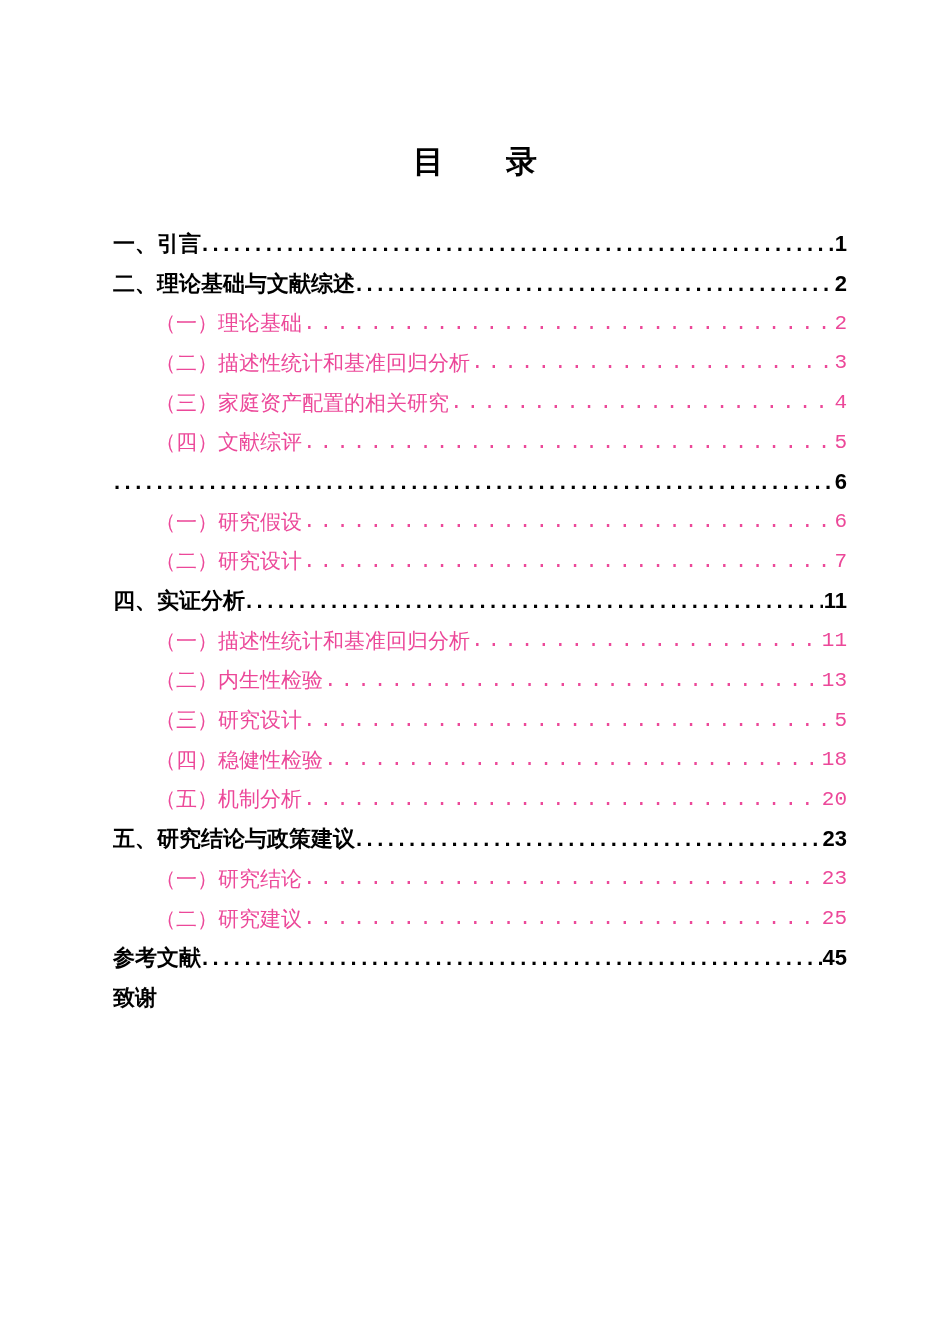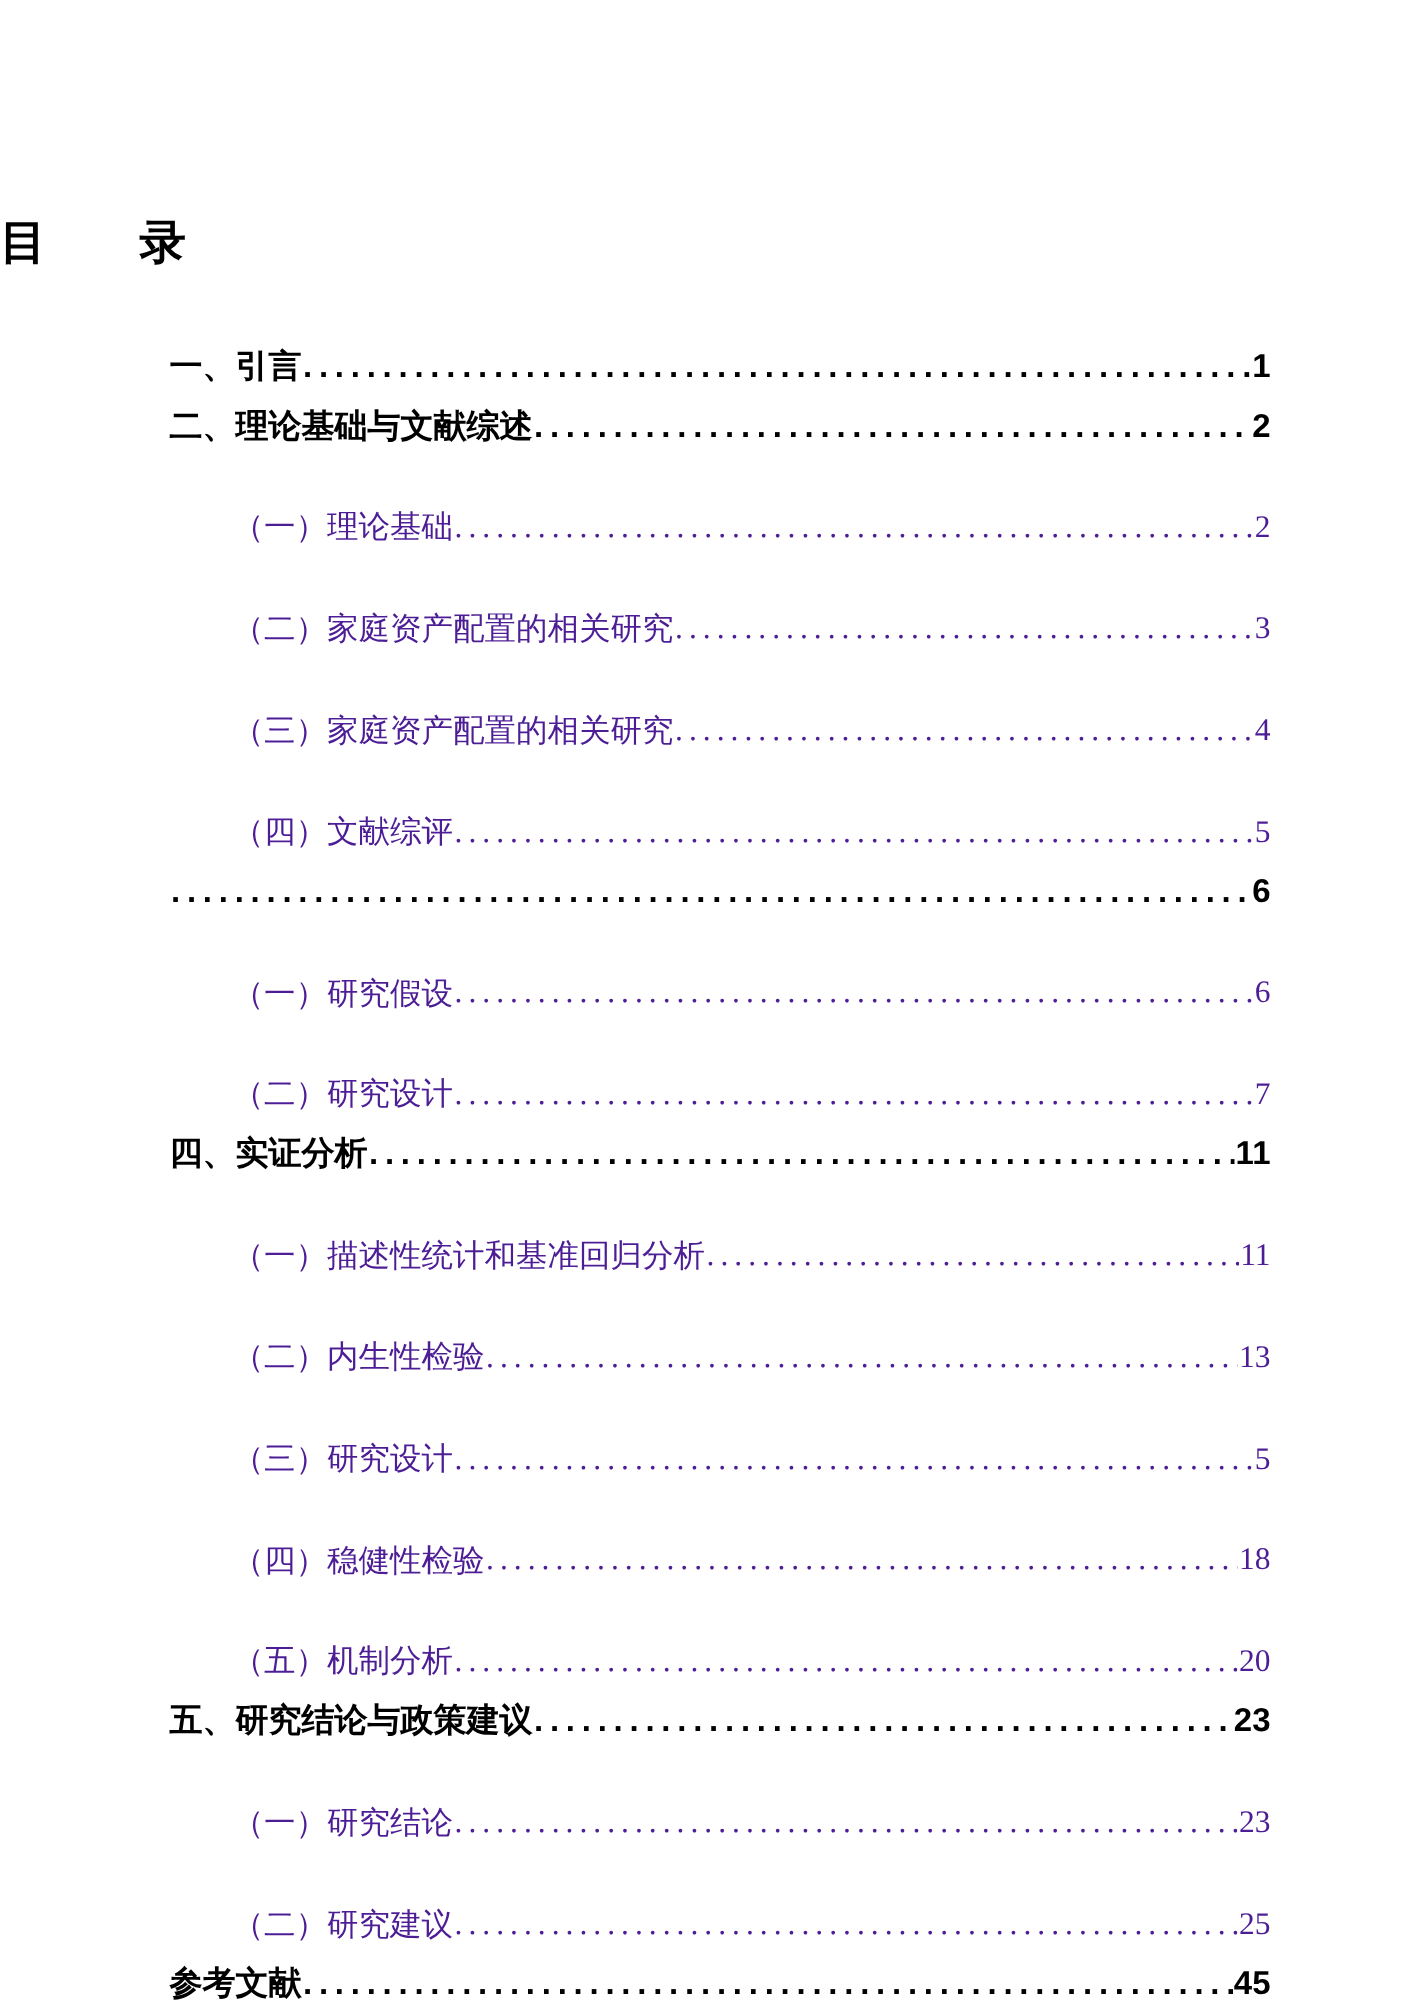--- a/index.html
+++ b/index.html
@@ -13,21 +13,21 @@
     height: 1344px;
     background: #ffffff;
     overflow: hidden;
   }
   .title {
     position: absolute;
     top: 141px;
     left: 0;
     width: 100%;
     margin: 0;
-    text-align: left;
+    text-align: center;
     font-family: "Liberation Serif", serif;
     font-weight: 700;
     font-size: 31px;
     color: #000000;
   }
   .entries {
     position: absolute;
     top: 224px;
     left: 113px;
     width: 734px;
@@ -38,26 +38,25 @@
     height: 39.7px;
     white-space: nowrap;
   }
   .row.l1 {
     font-family: "Liberation Sans", sans-serif;
     font-weight: 700;
     font-size: 22px;
     color: #000000;
   }
   .row.l2 {
-    font-family: Liberation Serif, serif;
+    font-family: Liberation Mono, monospace;
     font-weight: 400;
     font-size: 21px;
-    color: #4c1d95;
+    color: #ec4899;
     padding-left: 42px;
-    margin-top: 28px;
   }
   .label {
     flex: 0 0 auto;
   }
   .leader {
     flex: 1 1 auto;
     overflow: hidden;
     white-space: nowrap;
     letter-spacing: 4.5px;
     margin-left: 1px;
@@ -86,21 +85,21 @@
     <span class="label">二、理论基础与文献综述</span>
     <span class="leader">........................................................................................................................................................................................................</span>
     <span class="pagenum">2</span>
   </div>
       <div class="row l2">
     <span class="label">（一）理论基础</span>
     <span class="leader">........................................................................................................................................................................................................</span>
     <span class="pagenum">2</span>
   </div>
       <div class="row l2">
-    <span class="label">（二）家庭资产配置的相关研究</span>
+    <span class="label">（二）描述性统计和基准回归分析</span>
     <span class="leader">........................................................................................................................................................................................................</span>
     <span class="pagenum">3</span>
   </div>
       <div class="row l2">
     <span class="label">（三）家庭资产配置的相关研究</span>
     <span class="leader">........................................................................................................................................................................................................</span>
     <span class="pagenum">4</span>
   </div>
       <div class="row l2">
     <span class="label">（四）文献综评</span>

